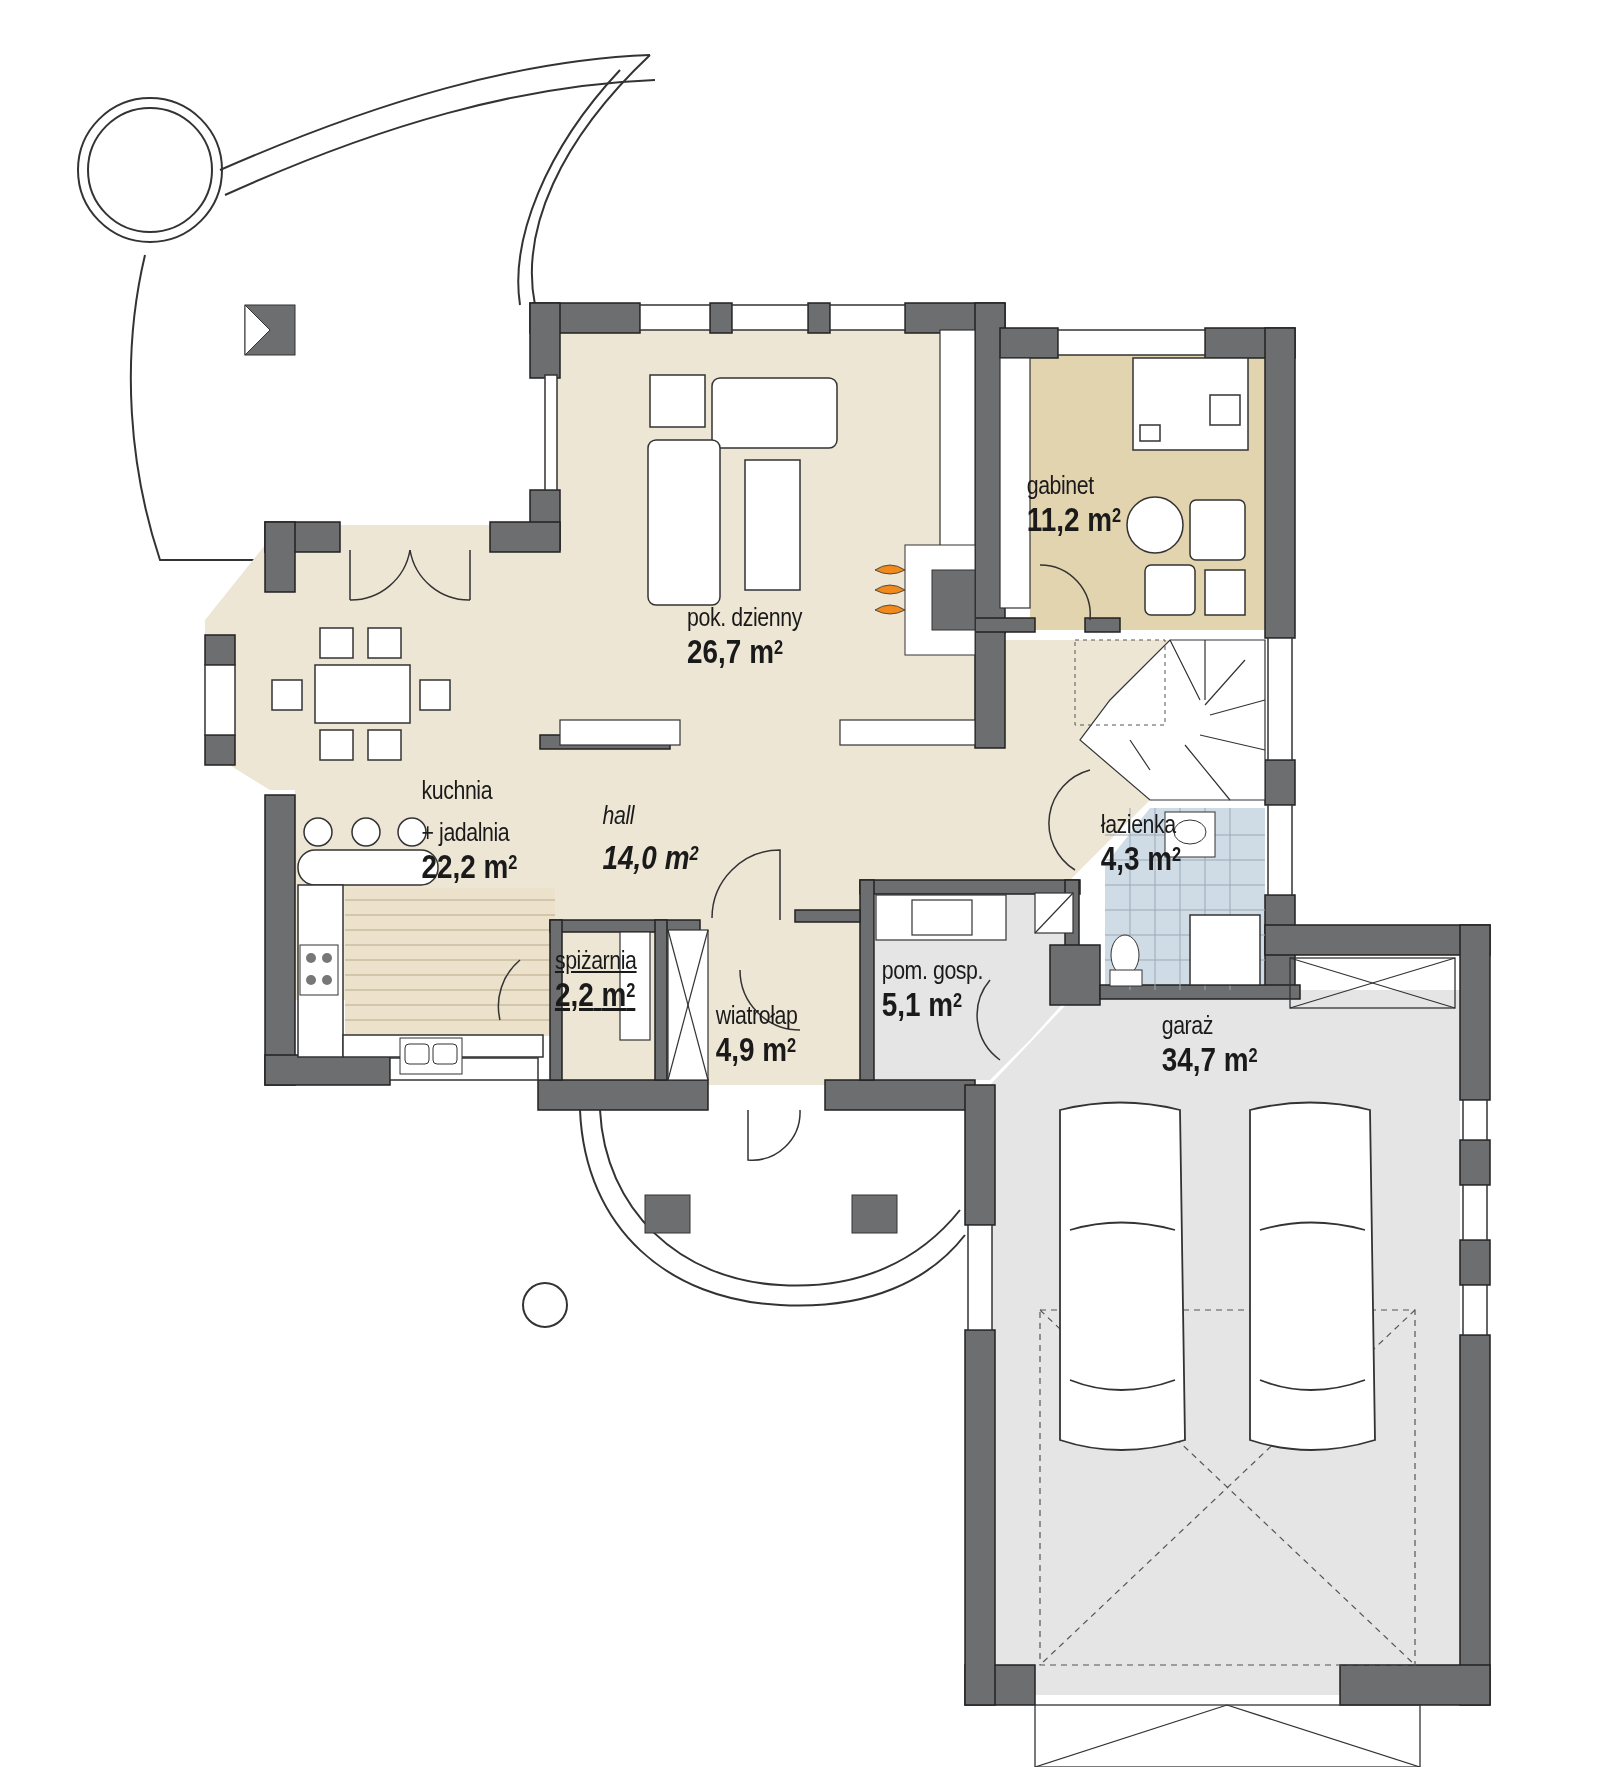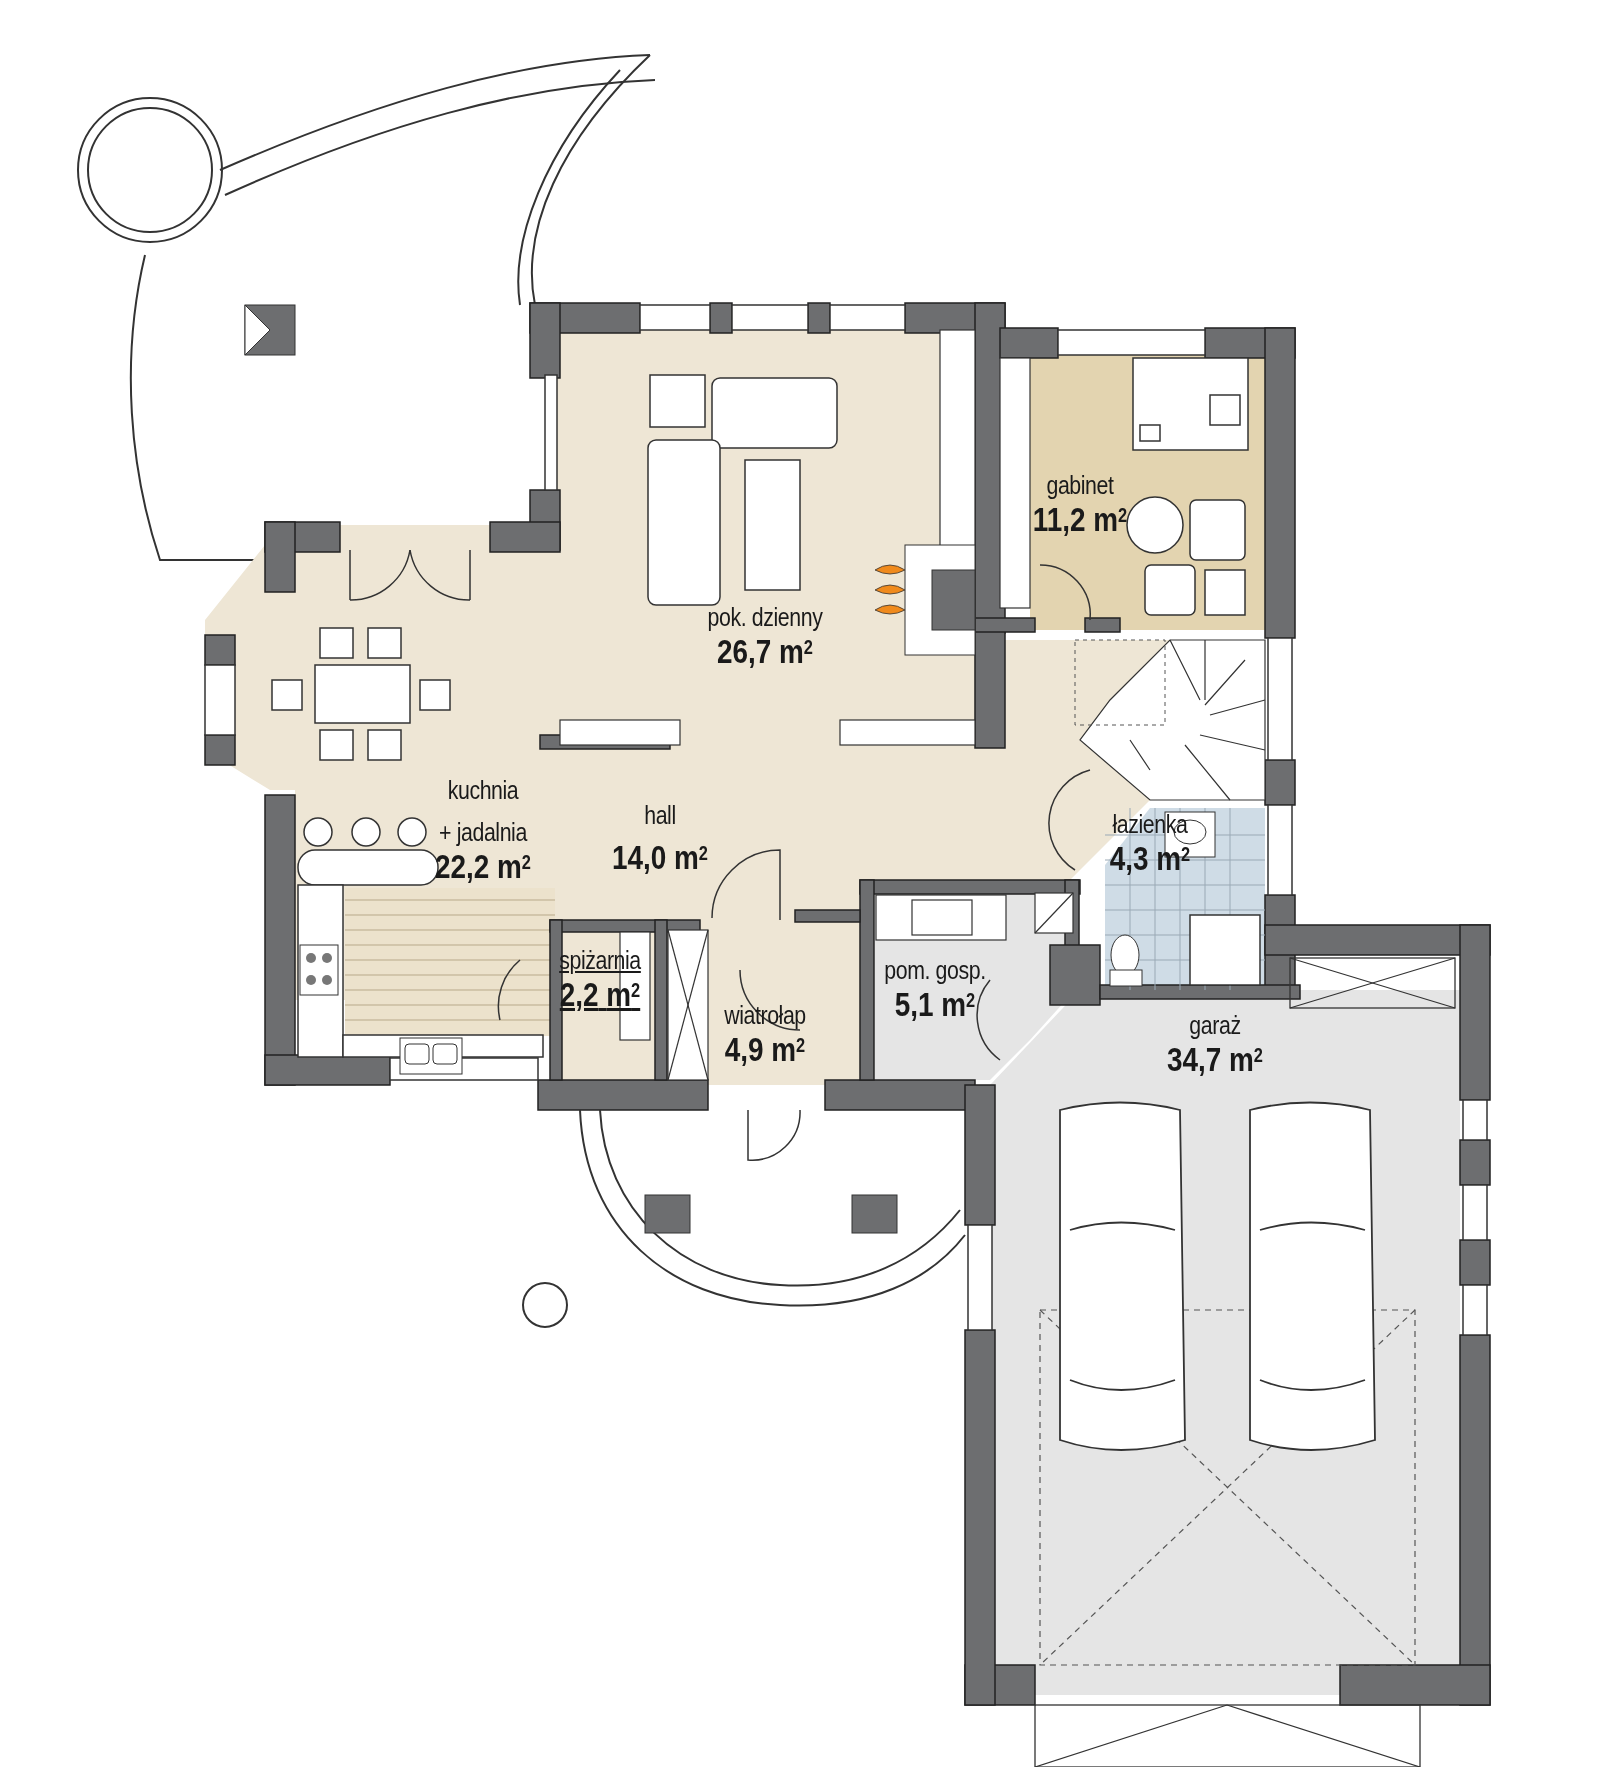--- a/index.html
+++ b/index.html
@@ -1,18 +1,18 @@
 <!DOCTYPE html>
 <html><head>
 <meta charset="utf-8">
 <style>
   html,body{margin:0;padding:0;background:#fff;}
   body{width:1600px;height:1767px;position:relative;overflow:hidden;font-family:"Liberation Sans","DejaVu Sans",sans-serif;}
   svg.plan{position:absolute;left:0;top:0;}
-  .lbl{position:absolute;text-align:center;color:#1a1a1a;white-space:nowrap;}
+  .lbl{position:absolute;color:#1a1a1a;white-space:nowrap;}
   .lbl .name{font-family:"Liberation Sans",sans-serif;font-size:26px;font-stretch:condensed;letter-spacing:-0.5px;display:block;line-height:30px;transform:scaleX(0.82);}
   .lbl .area{font-family:"Liberation Sans",sans-serif;font-weight:bold;font-size:34px;display:block;line-height:38px;transform:scaleX(0.82);}
   .lbl .area sup{font-size:20px;vertical-align:top;position:relative;top:-4px;}
 </style>
 </head>
 <body>
 
 <svg class="plan" width="1600" height="1767" viewBox="0 0 1600 1767" xmlns="http://www.w3.org/2000/svg">
 
   <g fill="none" stroke="#333" stroke-width="2">
@@ -270,21 +270,21 @@
 </div>
 <div class="lbl" style="left:1015px;top:470px;width:130px;">
   <span class="name">gabinet</span>
   <span class="area"><span>11,2</span> <span>m</span><sup>2</sup></span>
 </div>
 <div class="lbl" style="left:408px;top:775px;width:150px;">
   <span class="name">kuchnia</span>
   <span class="name" style="margin-top:12px;">+ jadalnia</span>
   <span class="area"><span>22,2</span> <span>m</span><sup>2</sup></span>
 </div>
-<div class="lbl" style="left:590px;top:800px;width:140px;">
+<div class="lbl" style="left:590px;top:800px;width:140px;font-style:italic;">
   <span class="name">hall</span>
   <span class="area" style="margin-top:8px;"><span>14,0</span> <span>m</span><sup>2</sup></span>
 </div>
 <div class="lbl" style="left:545px;top:945px;width:110px;text-decoration:underline;">
   <span class="name">spiżarnia</span>
   <span class="area"><span>2,2</span> <span>m</span><sup>2</sup></span>
 </div>
 <div class="lbl" style="left:705px;top:1000px;width:120px;">
   <span class="name">wiatrołap</span>
   <span class="area"><span>4,9</span> <span>m</span><sup>2</sup></span>

